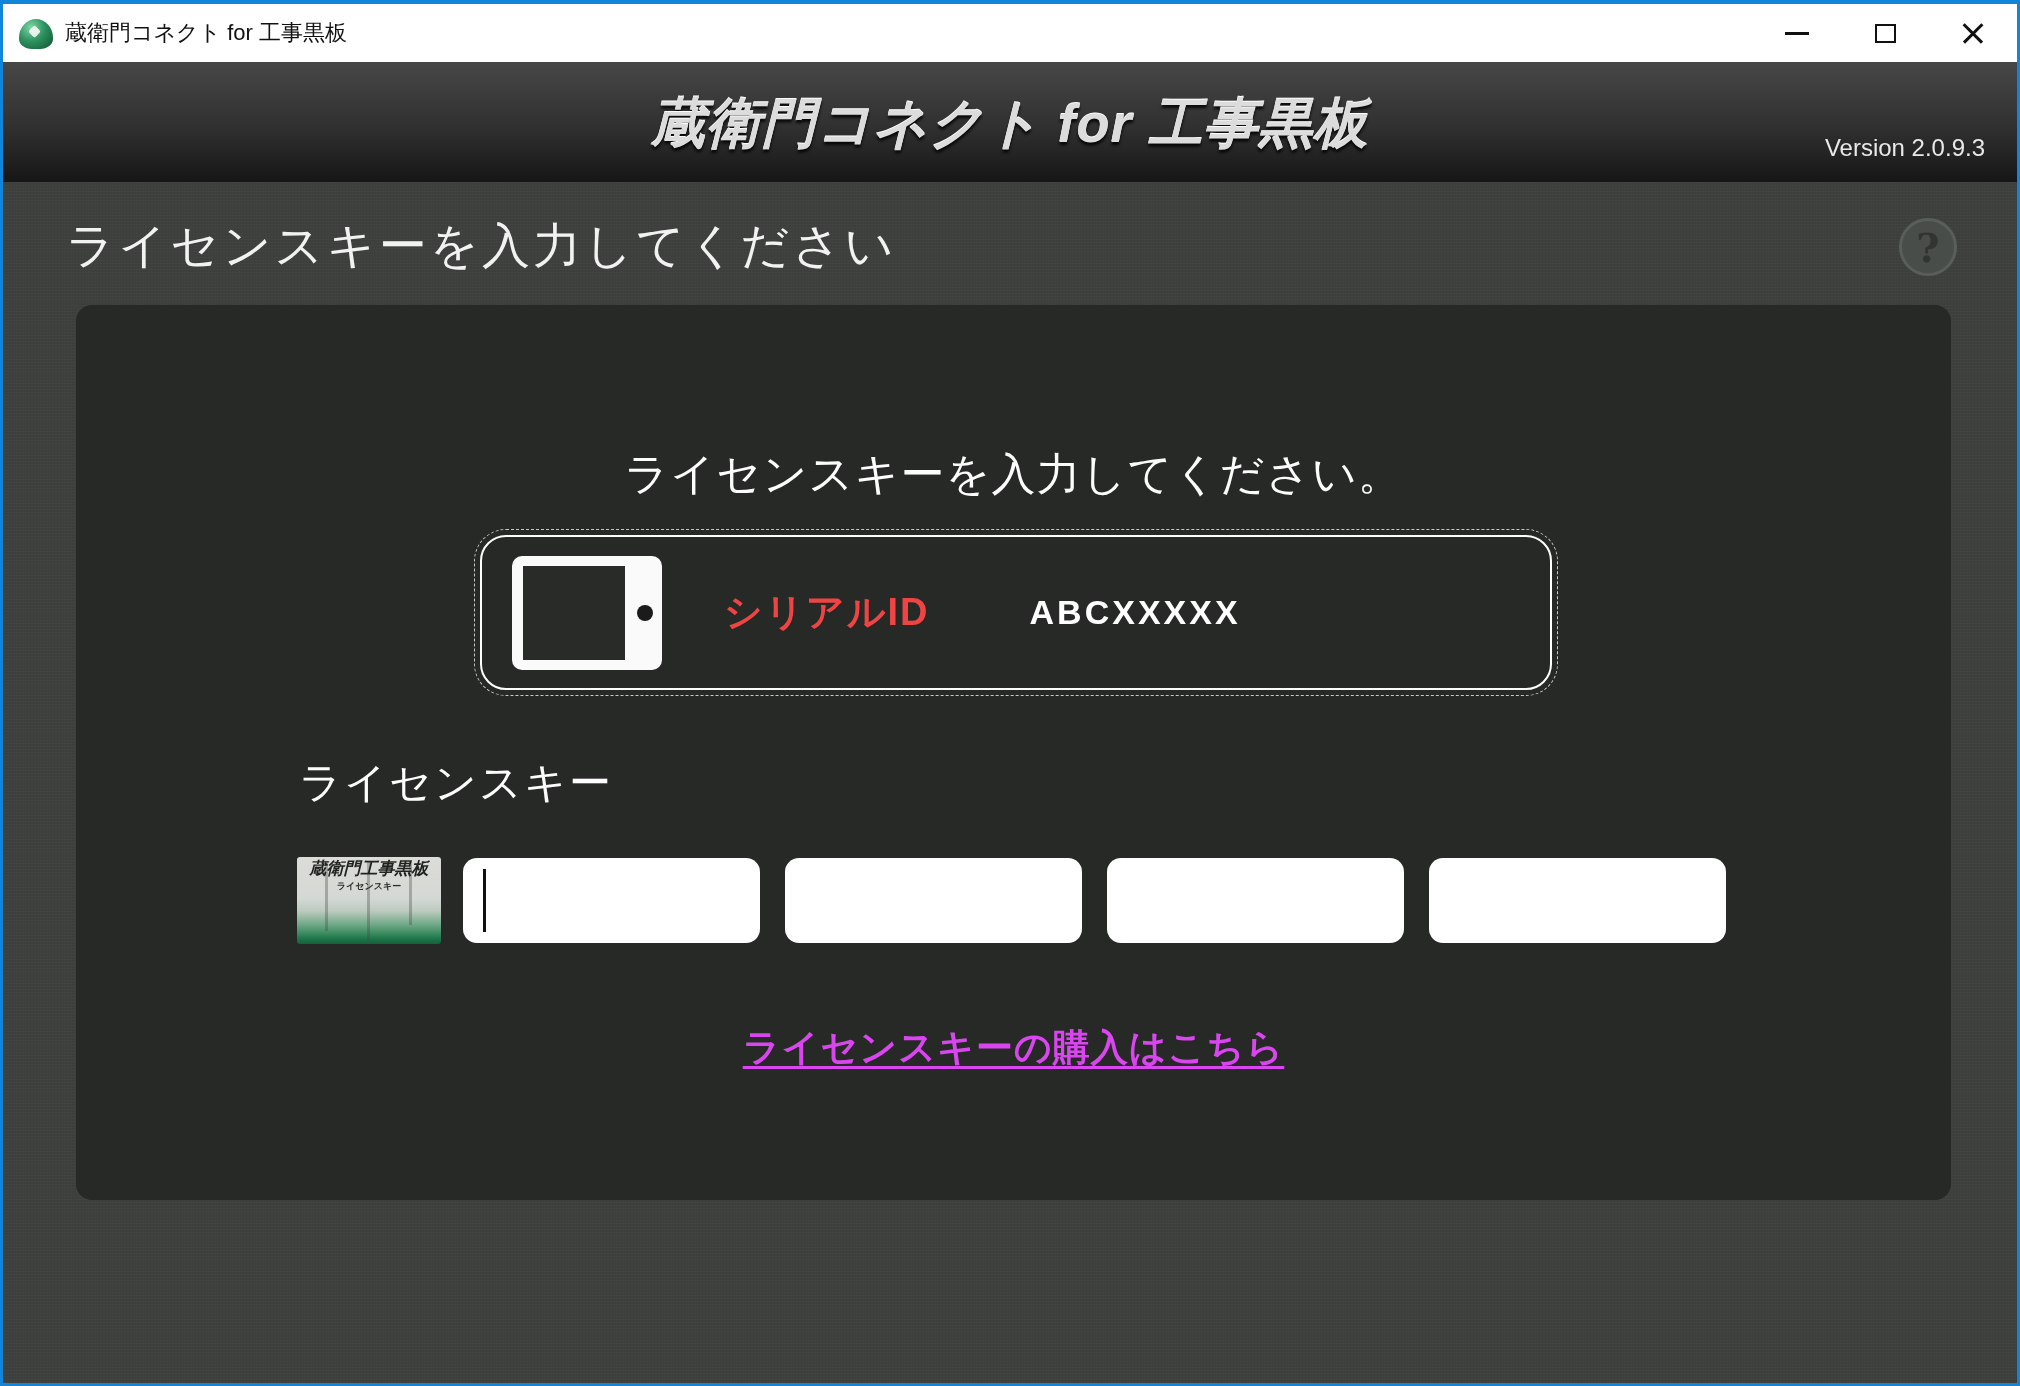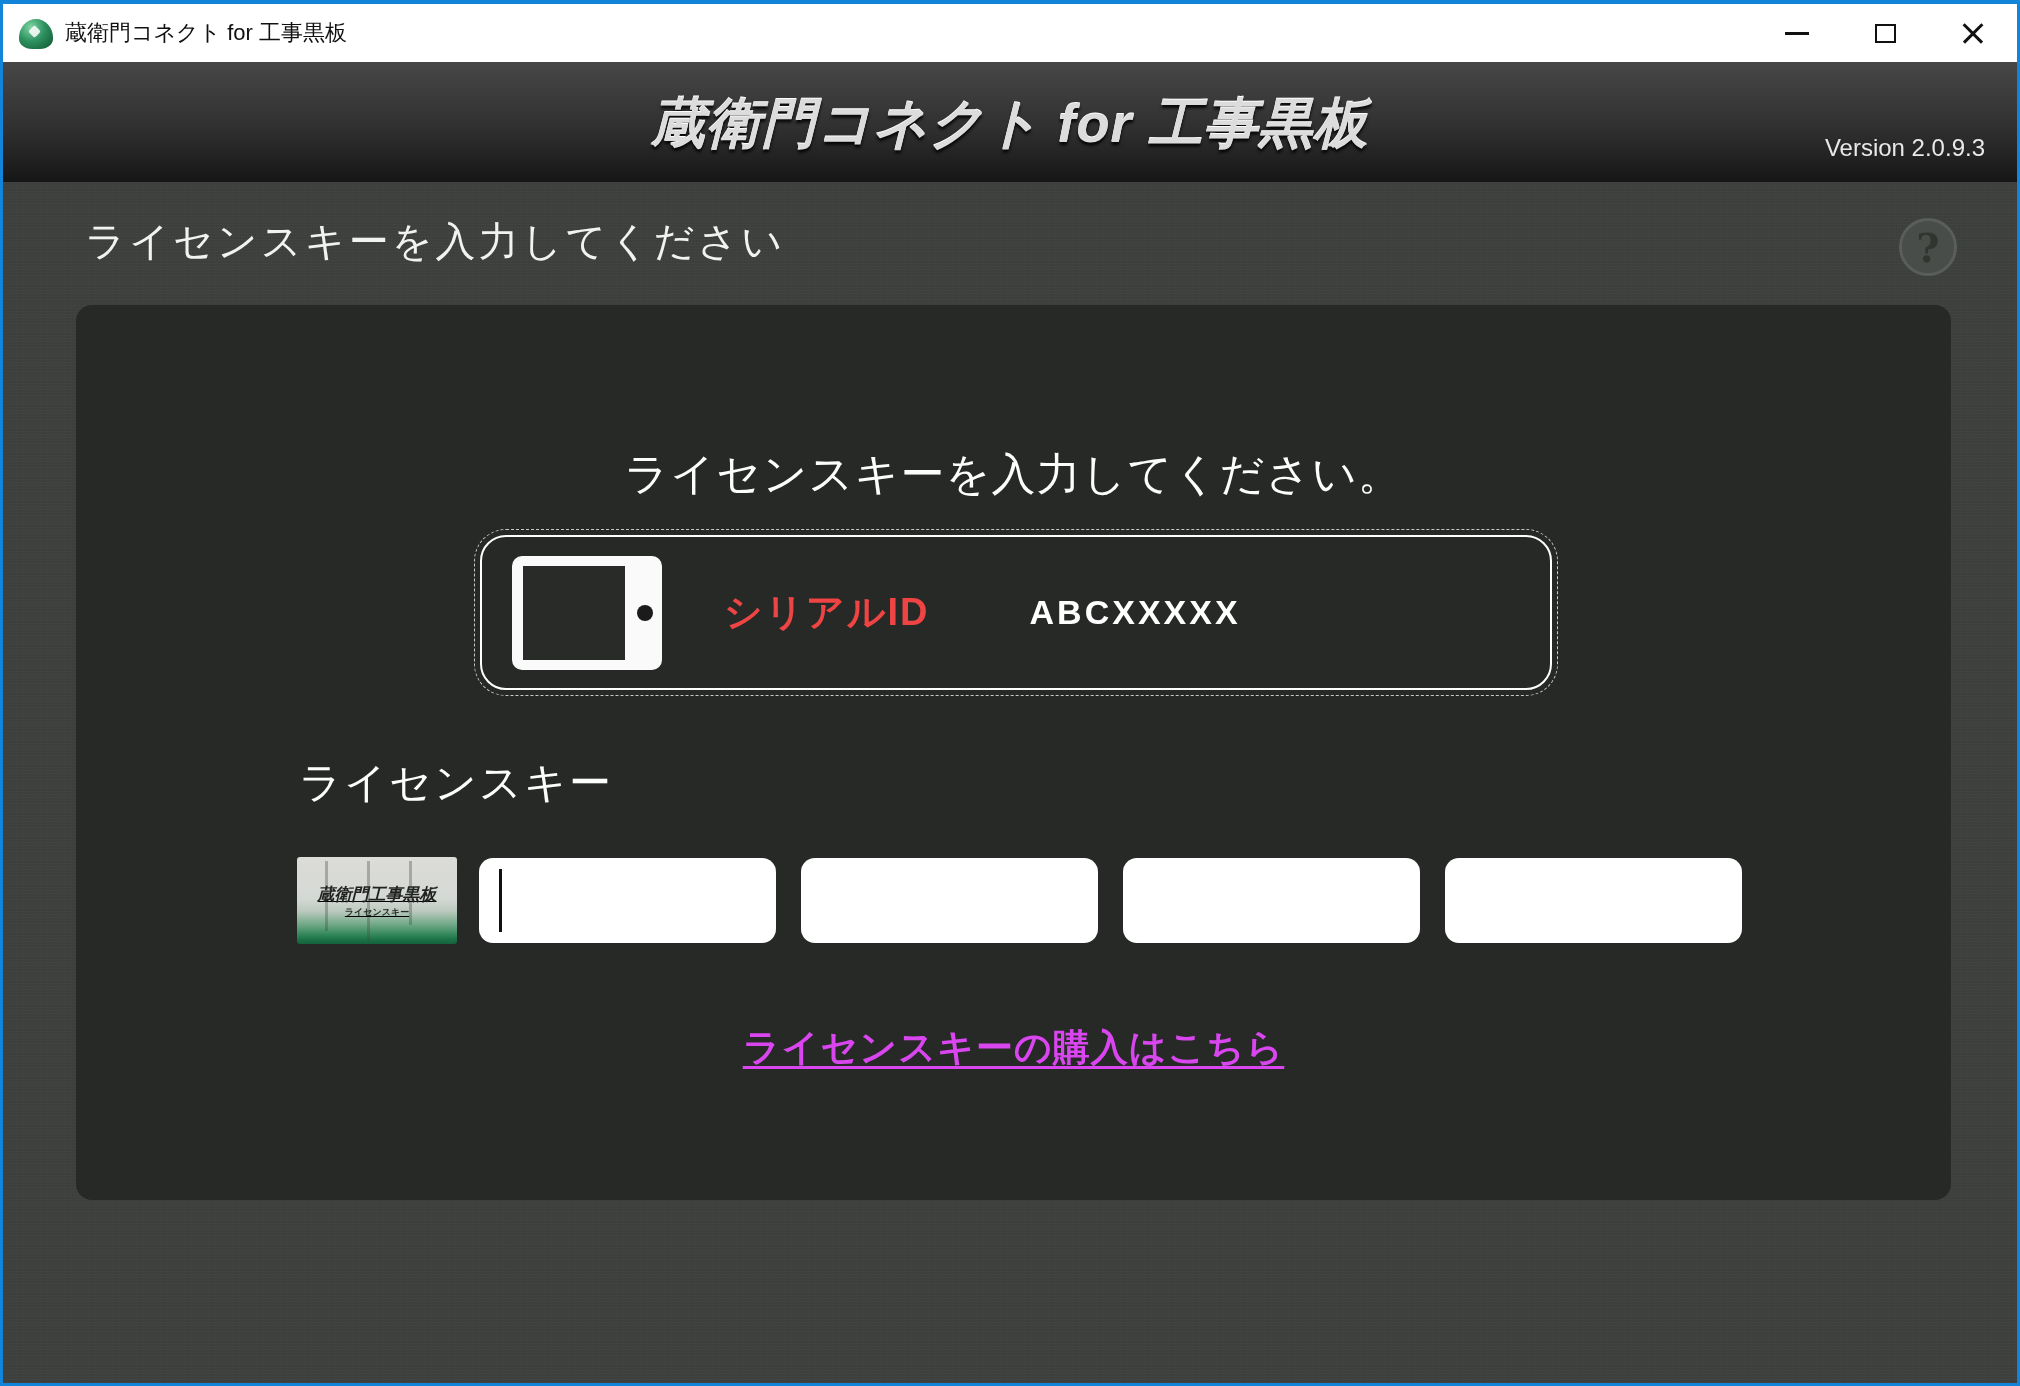--- a/index.html
+++ b/index.html
@@ -56,22 +56,22 @@
 
   
   .app-body {
     position:absolute; top:182px; left:0; right:0; bottom:0;
     background-color:#3d403d;
     background-image:
       repeating-linear-gradient(0deg, rgba(255,255,255,.018) 0 1px, transparent 1px 3px),
       repeating-linear-gradient(90deg, rgba(0,0,0,.03) 0 1px, transparent 1px 3px);
   }
   .page-title {
-    position:absolute; left:82px; top:32px;
-    font-size:40px; letter-spacing:3px; color:#f2f2f2; white-space:nowrap;
+    position:absolute; left:63px; top:32px;
+    font-size:48px; letter-spacing:3px; color:#f2f2f2; white-space:nowrap;
   }
   .help-btn {
     position:absolute; right:60px; top:36px; width:58px; height:58px;
     border-radius:50%; background:#494d49; border:3px solid #5a5e5a;
     display:flex; align-items:center; justify-content:center; cursor:pointer;
   }
   .help-glyph { font-size:40px; font-weight:bold; color:#31342f; font-family:"DejaVu Serif", serif; }
 
   
   .panel {
@@ -92,24 +92,24 @@
     background:#fafafa; border-radius:10px; flex:0 0 auto; }
   .tablet-screen { position:absolute; left:11px; top:10px; width:102px; height:94px; background:#282b28; }
   .tablet-homebtn { position:absolute; right:9px; top:50%; margin-top:-8px; width:16px; height:16px; border-radius:50%; background:#1b1b1b; }
   .serial-label { margin-left:62px; font-size:38px; color:#ef4444; letter-spacing:2px; white-space:nowrap;font-weight:bold; }
   .serial-value { margin-left:100px; font-size:34px; font-weight:bold; color:#ffffff; letter-spacing:3px; white-space:nowrap; }
 
   .license-label { position:absolute; left:223px; top:450px; font-size:42px; color:#fdfdfd; letter-spacing:2px; }
 
   .key-row { position:absolute; left:221px; top:552px; display:flex; align-items:center; }
   .license-card {
-    position:relative; width:160px; height:87px; margin-right:22px; flex:0 0 auto;
+    position:relative; width:144px; height:87px; margin-right:22px; flex:0 0 auto;
     background:linear-gradient(180deg, #dcdcd8 0%, #d4d8d4 48%, #bccabf 62%, #6ea886 78%, #2f8557 90%, #1c7147 95%, #14623c 100%);
     border-radius:3px; overflow:hidden;
-    display:flex; flex-direction:column; align-items:center; justify-content:center;text-decoration:underline;
+    display:flex; flex-direction:column; align-items:center; 
   }
   .crane { position:absolute; width:3px; background:rgba(70,75,70,.35); top:4px; }
   .crane.c1 { left:28px; height:70px; }
   .crane.c2 { left:70px; height:80px; }
   .crane.c3 { left:112px; height:64px; }
   .card-title { position:relative; font-size:17px; font-weight:bold; font-style:italic; color:#1f221f; white-space:nowrap; z-index:2; }
   .card-subtitle { position:relative; font-size:9px; font-weight:bold; color:#2a2d2a; white-space:nowrap; z-index:2; }
 
   .key-box { position:relative; width:297px; height:85px; margin-right:25px; }
   .key-box:last-child { margin-right:0; }

